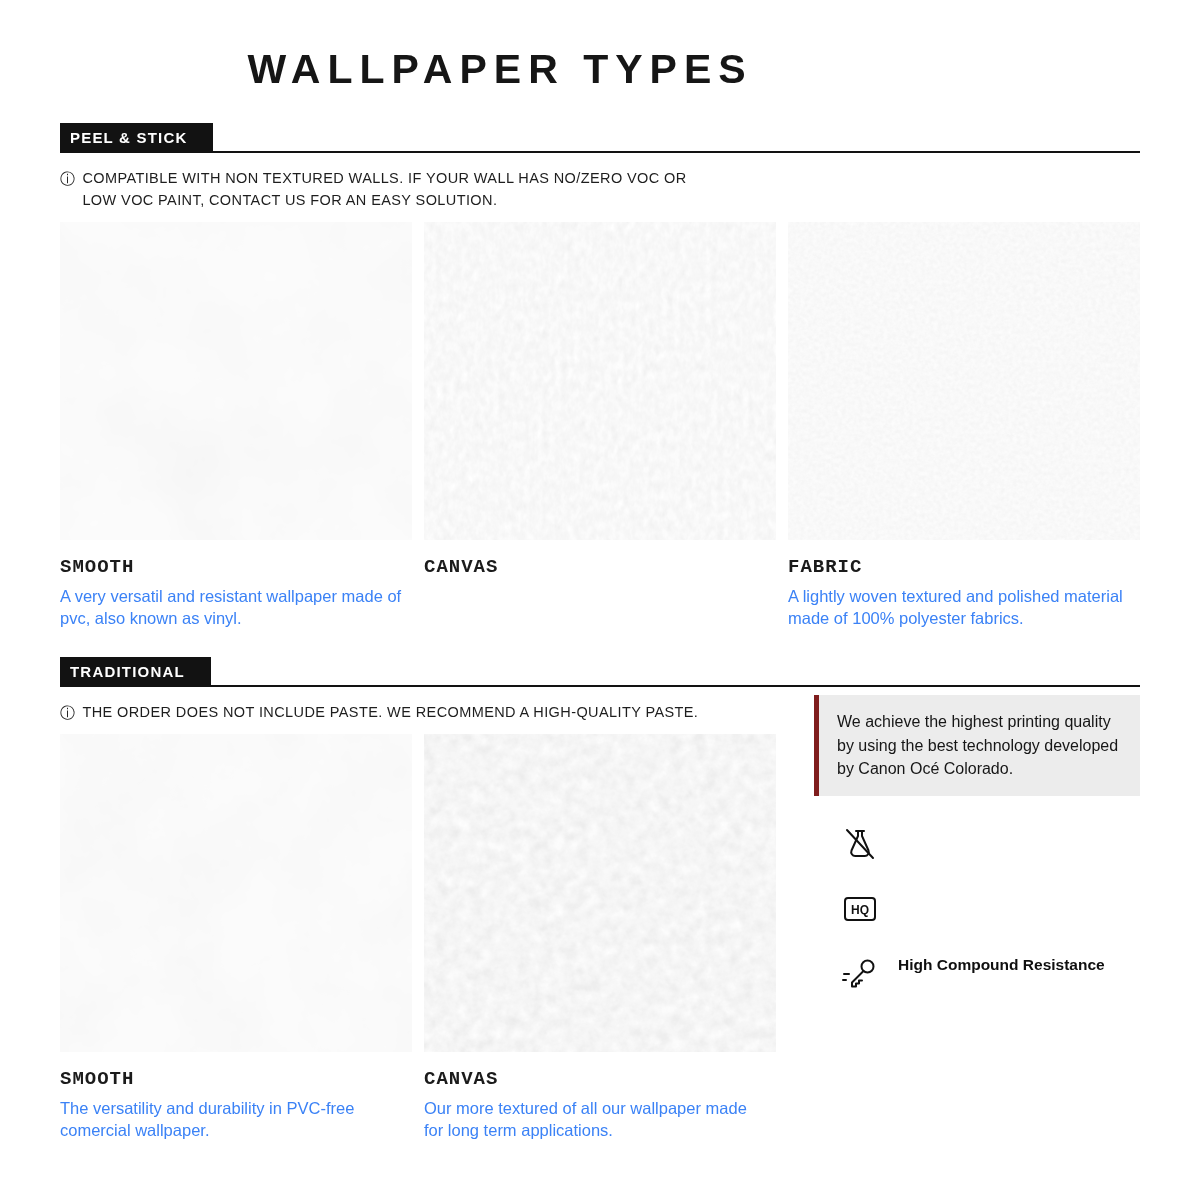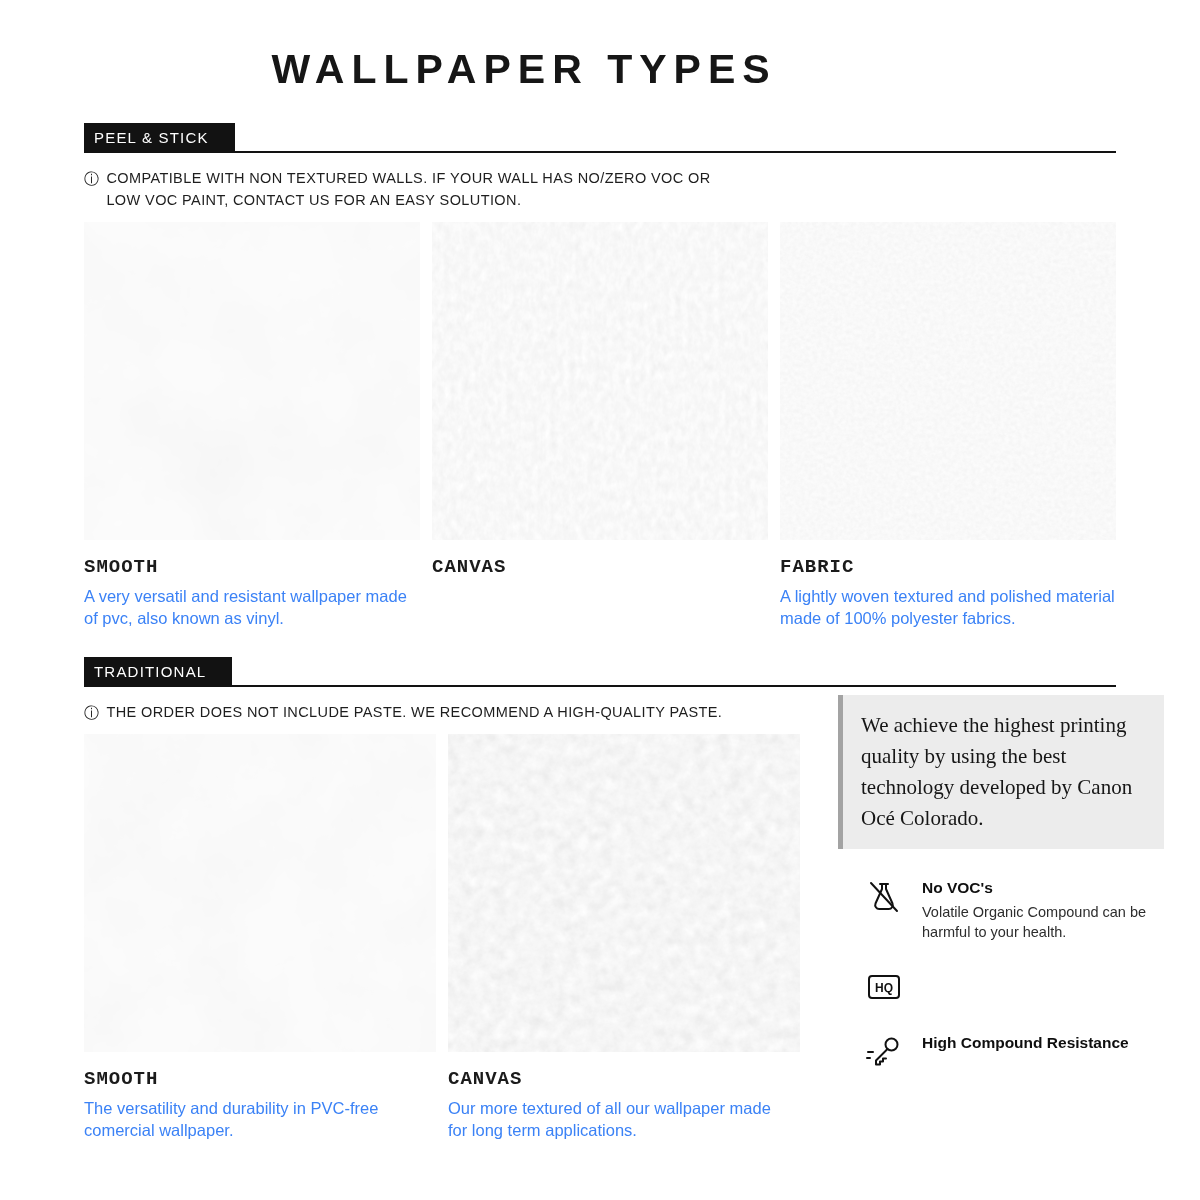--- a/index.html
+++ b/index.html
@@ -4,39 +4,39 @@
 <style>
   * { box-sizing: border-box; }
   html, body { margin: 0; padding: 0; }
   body {
     width: 1200px; height: 1200px;
     background: #ffffff;
     font-family: "Liberation Sans", sans-serif;
     color: #222;
     overflow: hidden;
   }
-  .page { padding: 0 84px; margin-top: 32px; }
+  .page { padding: 0 60px; margin-top: 32px; }
 
   .page-title {
     width: 880px;
     margin: 46px 0 30px;
     text-align: center;
     font-size: 41px;
     font-weight: 700;
     letter-spacing: 7px;
     color: #161616;
   }
 
   .section-head { border-bottom: 2px solid #121212; line-height: 0; }
   .badge {
     display: inline-block;
     background: #121212;
     color: #fff;
     font-size: 15px;
-    font-weight: 400;
+    font-weight: 700;
     letter-spacing: 1.2px;
     line-height: 1;
     padding: 7px 26px 6px 10px;
     vertical-align: bottom;
   }
 
   .note {
     display: flex;
     gap: 7px;
     margin: 15px 0 10px;
@@ -73,27 +73,26 @@
     max-width: 345px;
   }
 
   .section-traditional { margin-top: 28px; }
   .traditional-body { display: flex; }
   .trad-left { width: 716px; flex: none; }
   .trad-right { width: 326px; flex: none; margin-left: 38px; }
 
   .quote-box {
     margin-top: 8px;
-    border-left: 5px solid #a3a3a3;
+    border-left: 5px solid #7f1d1d;
     background: #ececec;
     padding: 15px 18px;
-    font-size: 21px;
+    font-size: 16px;
     line-height: 1.48;
     color: #161616;
-    font-family: Liberation Serif, serif;
   }
 
   .features {
     margin-top: 28px;
     padding-left: 26px;
     display: flex;
     flex-direction: column;
     gap: 25px;
   }
   .feature { display: flex; gap: 18px; }
@@ -242,24 +241,20 @@
         <div class="features">
 
           <div class="feature">
             <svg class="feature-icon" viewBox="0 0 40 40">
               <g fill="none" stroke="#111" stroke-width="2" stroke-linecap="round" stroke-linejoin="round">
                 <path d="M16 7 h8"></path>
                 <path d="M18 7 v5 l-6.5 14.5 a4 4 0 0 0 3.7 5.5 h9.6 a4 4 0 0 0 3.7 -5.5 L22 12 v-5"></path>
                 <line x1="7" y1="6" x2="33" y2="34"></line>
               </g>
             </svg>
-            <div>
-              <h4 class="feature-title">No VOC's</h4>
-              <p class="feature-desc">Volatile Organic Compound can be harmful to your health.</p>
-            </div>
           </div>
 
           <div class="feature">
             <svg class="feature-icon" viewBox="0 0 40 40">
               <rect x="5" y="9" width="30" height="22" rx="3" fill="none" stroke="#111" stroke-width="2"></rect>
               <text x="20" y="24.5" text-anchor="middle" font-size="12" font-weight="bold" font-family="Liberation Sans, sans-serif" fill="#111">HQ</text>
             </svg>
           </div>
 
           <div class="feature">

